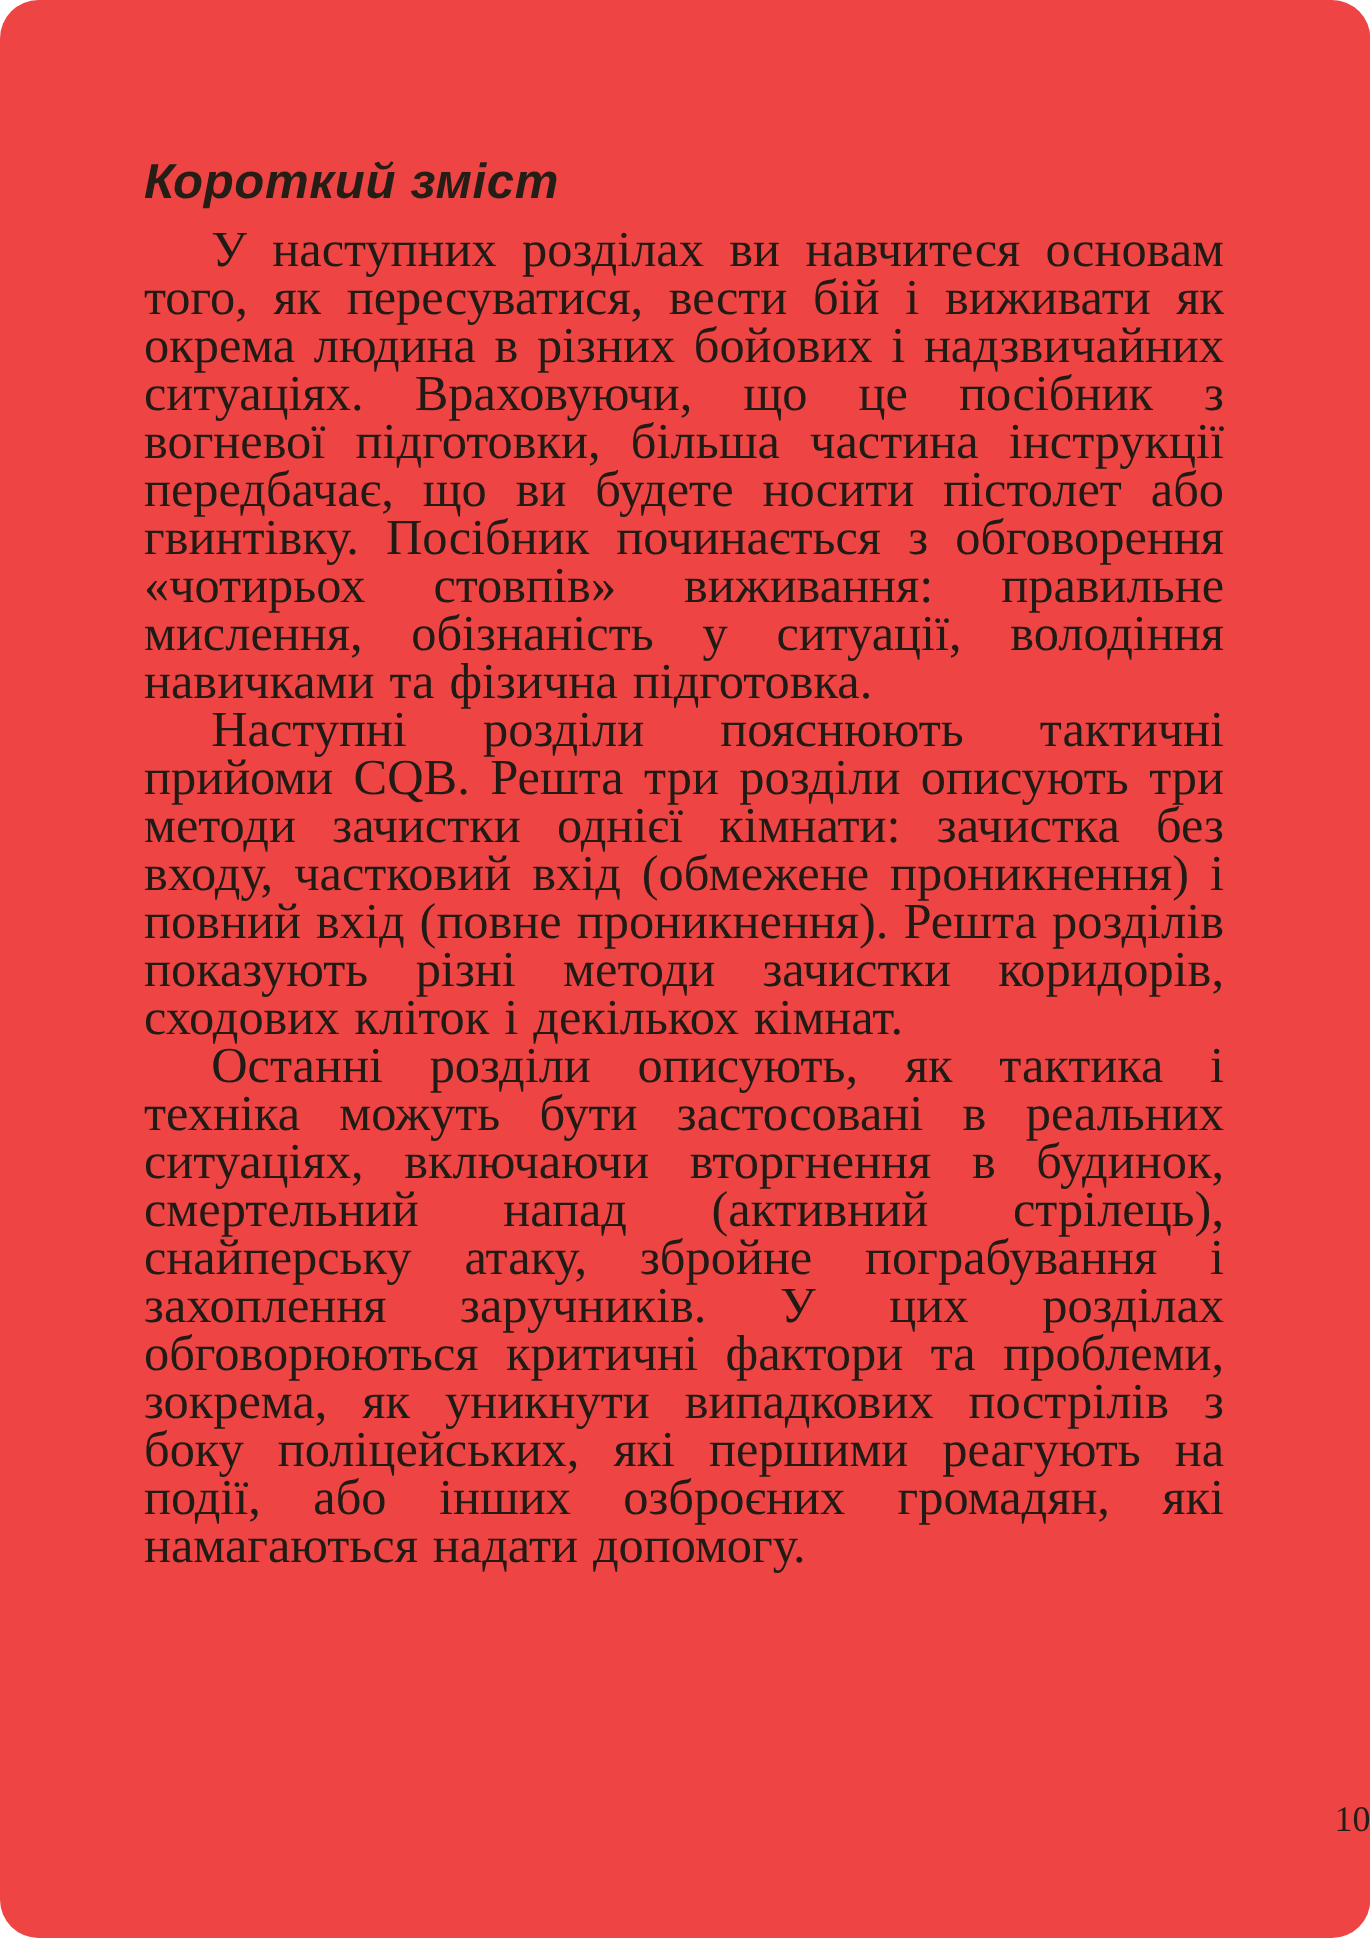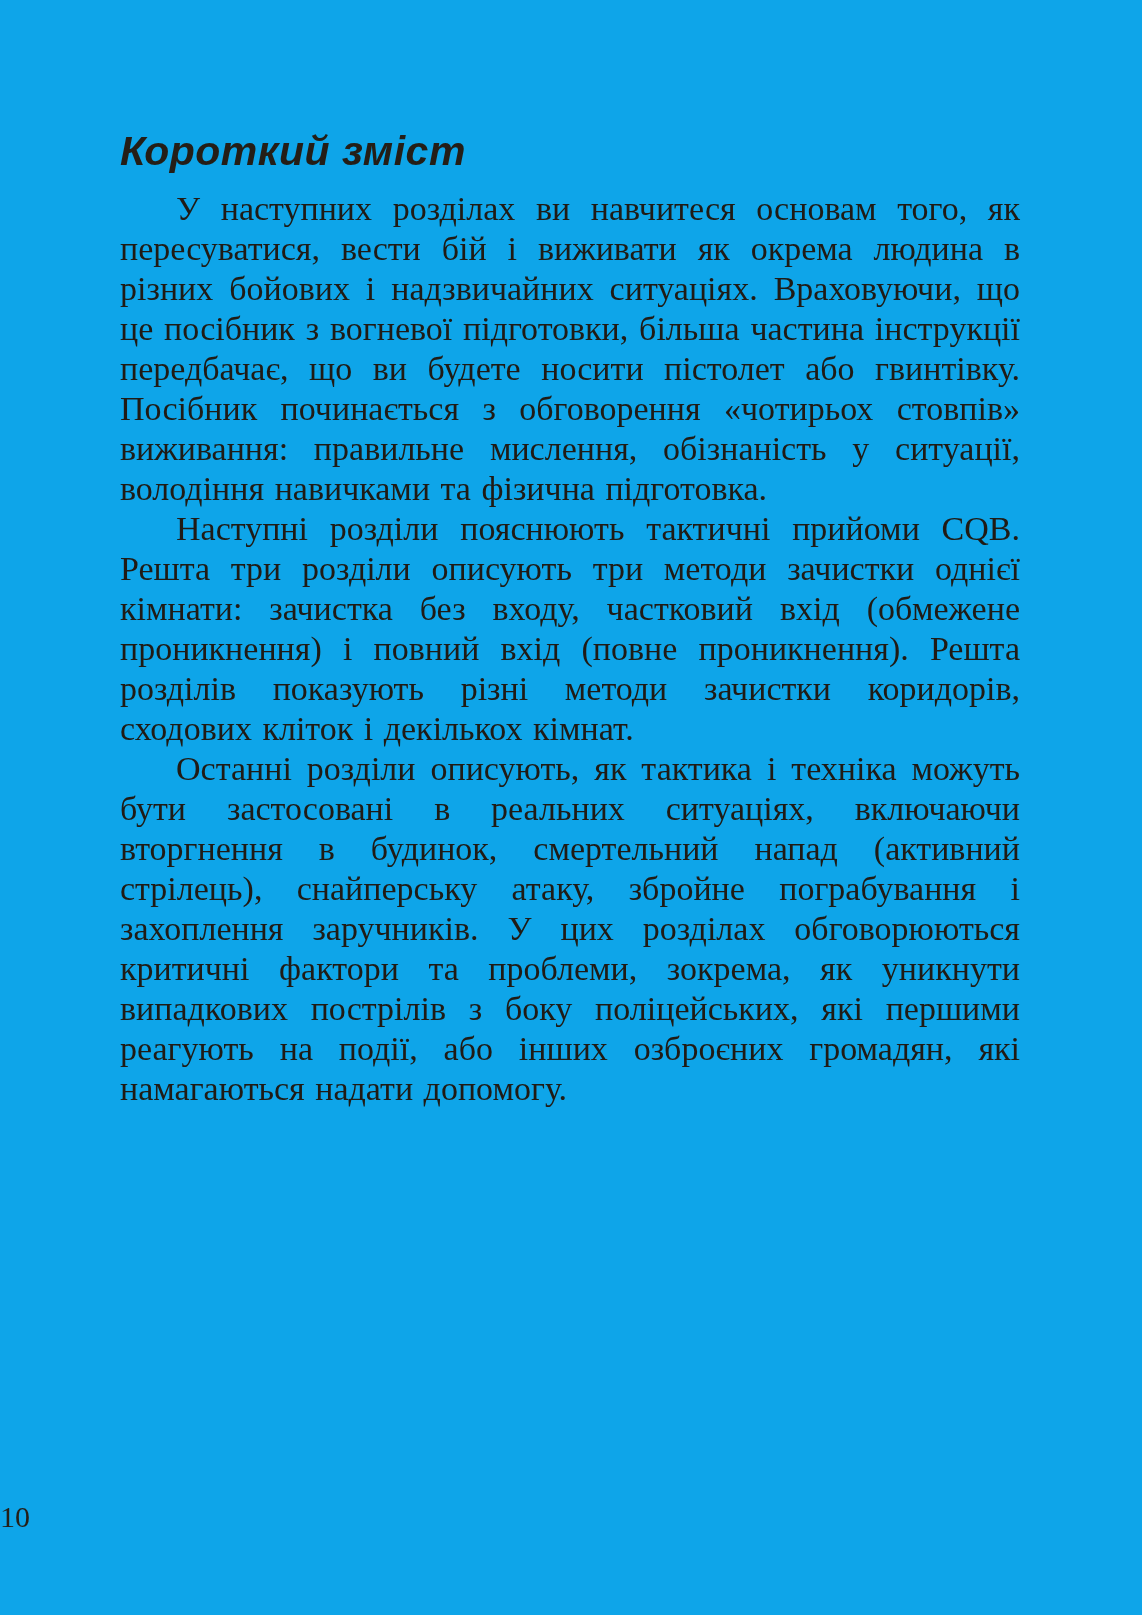--- a/index.html
+++ b/index.html
@@ -9,55 +9,56 @@
   body {
     width: 1142px;
     height: 1615px;
     background: #ffffff;
     position: relative;
     overflow: hidden;
   }
   .page {
     position: absolute;
     inset: 0;
-    background: #0ea5e9;
+    background: #ef4444;
     color: #201b15;
+    border-radius: 32px;
   }
   .content {
     position: absolute;
     left: 120px;
     top: 130px;
     width: 900px;
   }
   .title {
     font-family: "Liberation Sans", sans-serif;
     font-weight: 700;
     font-style: italic;
     font-size: 41px;
     line-height: 42px;
     letter-spacing: 0.5px;
     margin: 0 0 17px 0;
     color: #241e17;
   }
   .body-para {
     font-family: "Liberation Serif", serif;
-    font-size: 34px;
+    font-size: 42px;
     line-height: 40px;
     text-align: justify;
     text-indent: 56px;
     margin: 0;
     word-spacing: 2px;
     color: #201b15;
   }
   .page-number {
     position: absolute;
     left: 0;
     right: 0;
     top: 1500px;
-    text-align: left;
+    text-align: right;
     font-family: "Liberation Serif", serif;
     font-size: 30px;
     color: #241e17;
   }
 </style>
 </head>
 <body>
 
 <div class="page">
   <div class="content">

